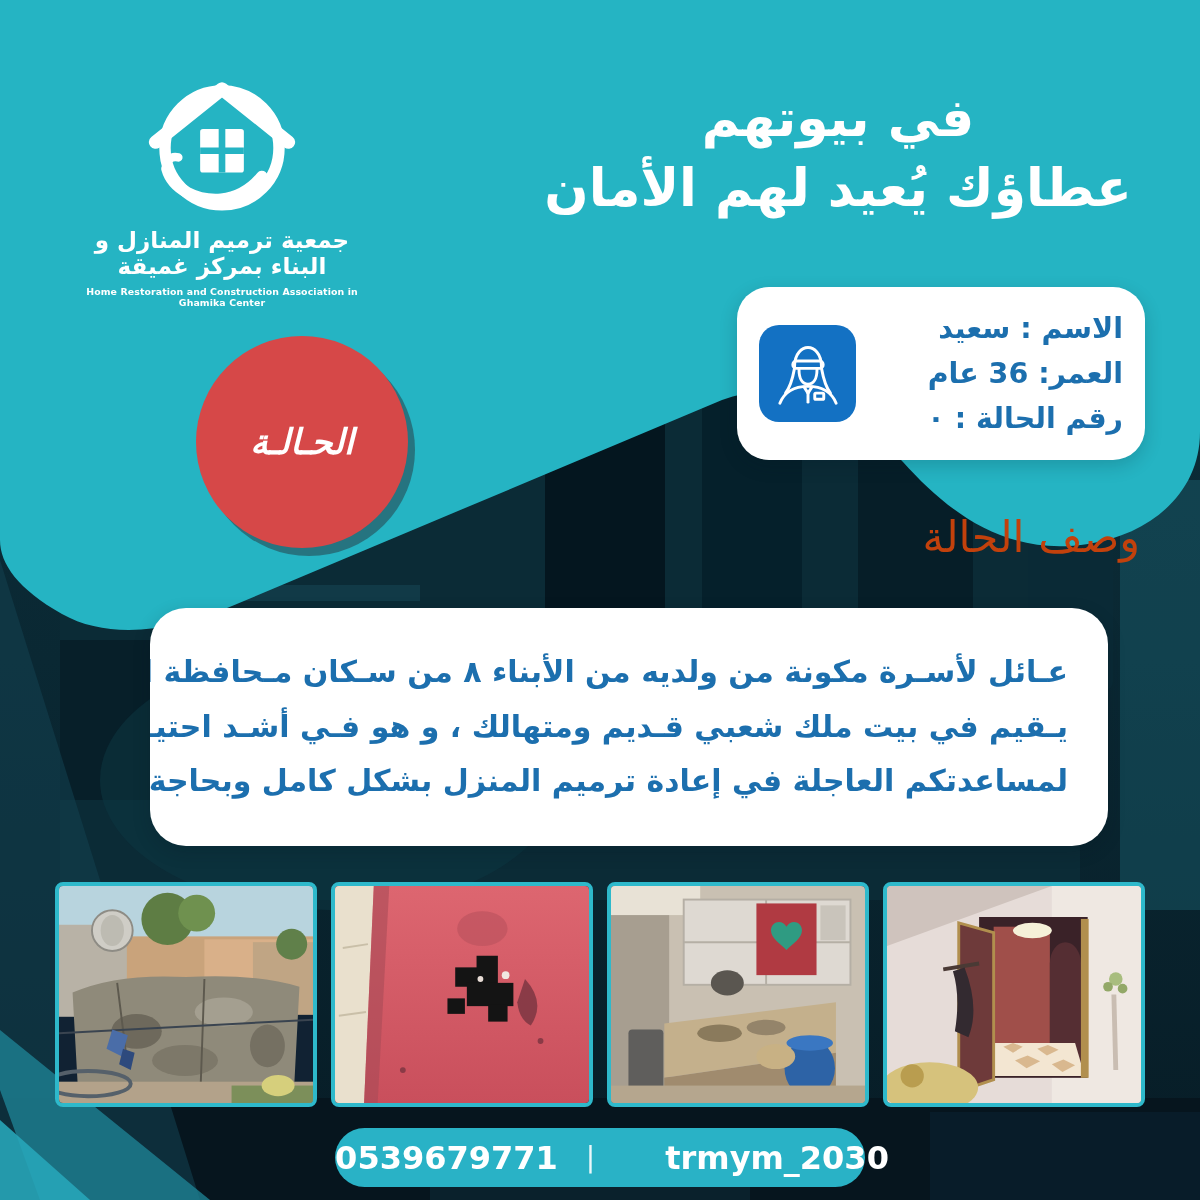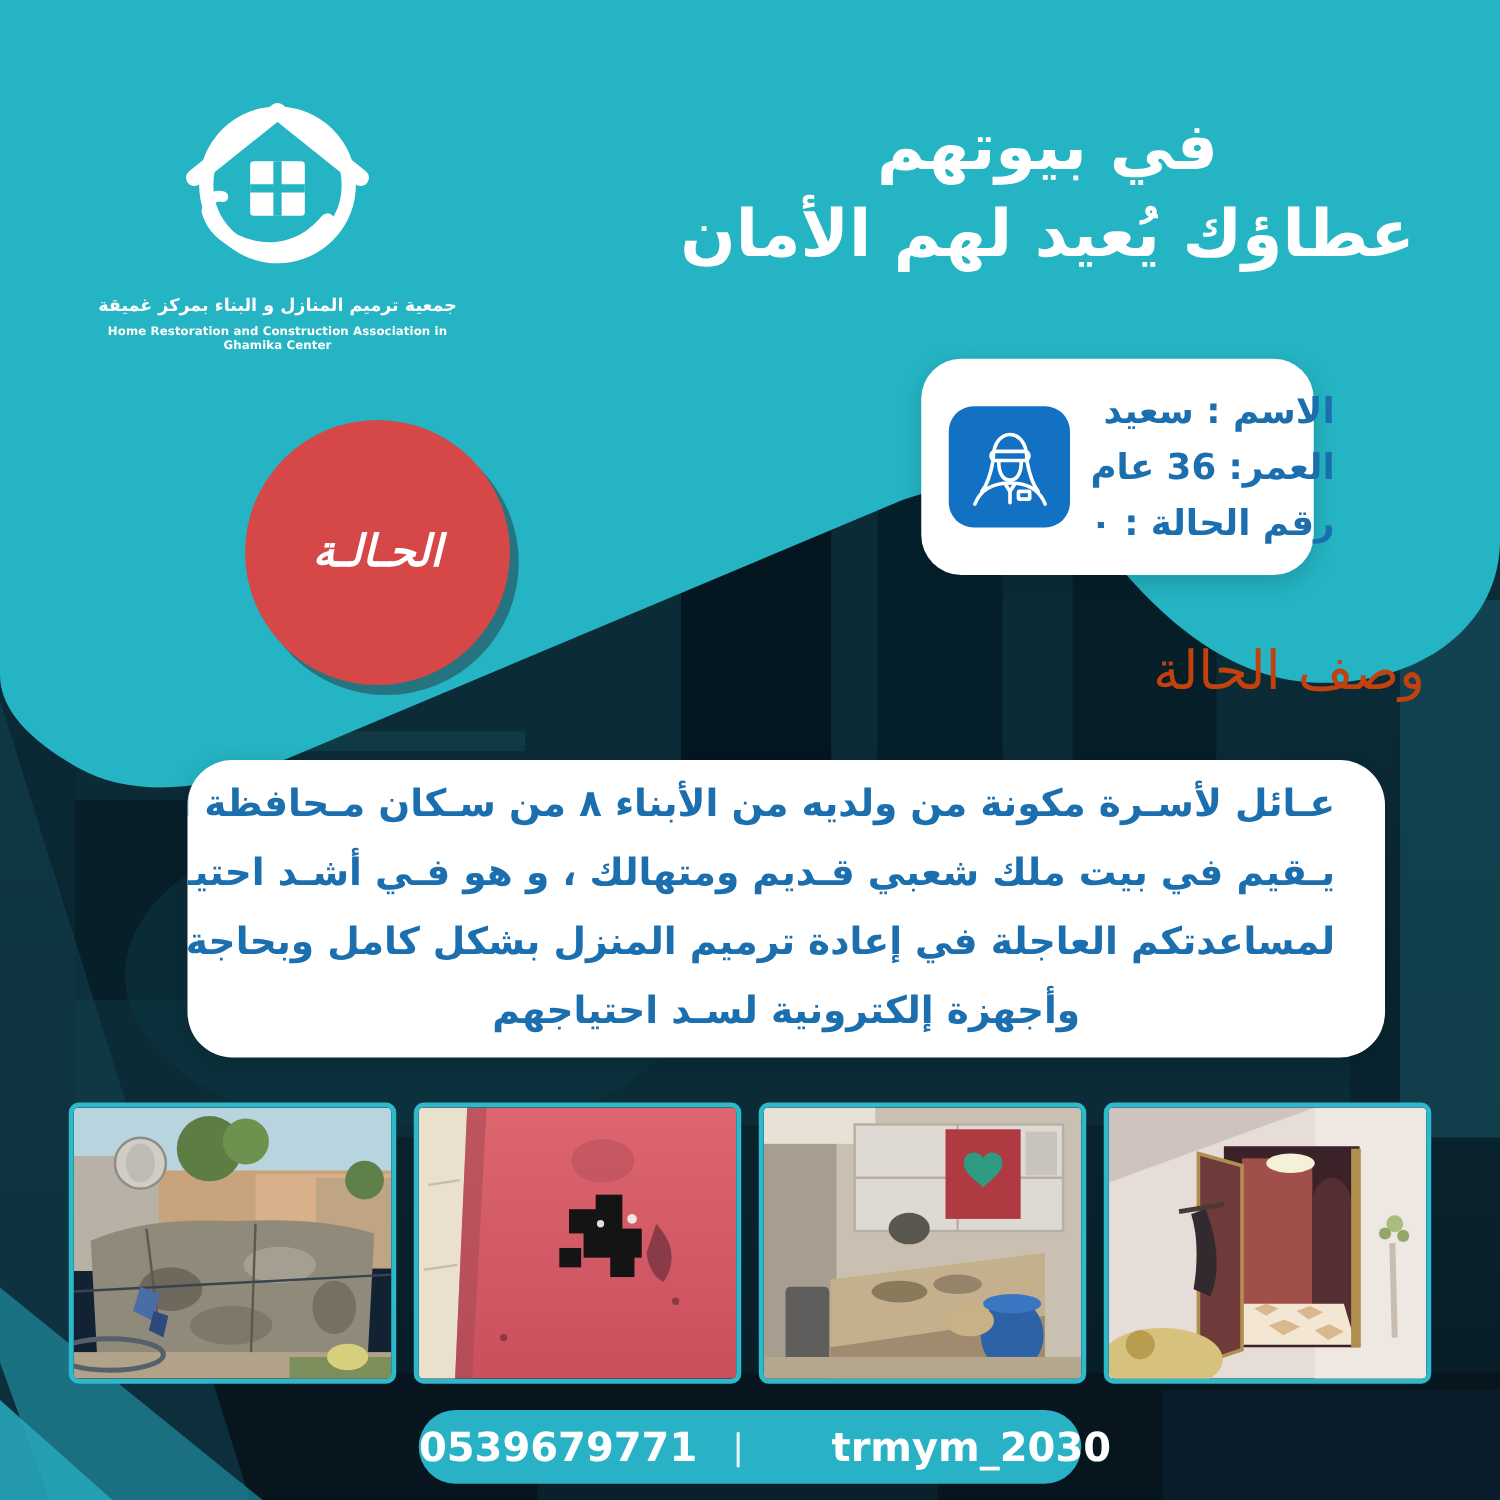--- a/index.html
+++ b/index.html
@@ -5,41 +5,41 @@
   html,body{margin:0;padding:0;background:#04141c;}
   .poster{
     position:relative;width:1200px;height:1200px;overflow:hidden;
     font-family:"DejaVu Sans",sans-serif;
   }
   .bg{position:absolute;inset:0;width:100%;height:100%;display:block;}
 
   
   .logo{position:absolute;left:72px;top:70px;width:300px;text-align:center;color:#fff;}
   .logo-mark{display:block;margin:0 auto;}
-  .logo-ar{font-size:14px;font-weight:bold;direction:rtl;margin-top:15px;letter-spacing:0;}
+  .logo-ar{font-size:23px;font-weight:bold;direction:rtl;margin-top:5px;letter-spacing:0;}
   .logo-en{font-size:9.4px;font-weight:bold;margin-top:7px;letter-spacing:.1px;}
 
   
   .headline{
     position:absolute;right:42px;top:84px;width:640px;
     color:#fff;font-weight:bold;font-size:52px;line-height:1.34;
     text-align:center;direction:rtl;white-space:nowrap;
   }
 
   
   .urgent-badge{
     position:absolute;left:196px;top:336px;width:212px;height:212px;border-radius:50%;
     background:#d64848;box-shadow:7px 8px 0 rgba(42,12,18,.38);
     display:flex;flex-direction:column;align-items:center;justify-content:center;
     color:#fff;font-weight:bold;font-size:35px;line-height:1.32;text-align:center;direction:rtl;font-style:italic;
   }
 
   
   .case-card{
-    position:absolute;left:737px;top:287px;width:314px;height:173px;background:#fff;
+    position:absolute;left:737px;top:287px;width:408px;height:173px;background:#fff;
     border-radius:32px;box-shadow:0 6px 18px rgba(0,22,32,.18);
     display:flex;align-items:center;padding:0 22px;box-sizing:border-box;gap:16px;
   }
   .case-icon{width:97px;height:97px;border-radius:20px;background:#1371c3;
     display:flex;align-items:center;justify-content:center;flex:0 0 auto;}
   .case-lines{flex:1;direction:rtl;text-align:right;color:#1c6fae;font-weight:bold;
     font-size:28.5px;line-height:1.58;white-space:nowrap;}
 
   
   .desc-title{position:absolute;right:60px;top:512px;color:#c2410c;font-weight:normal;
@@ -148,21 +148,20 @@
       <div>رقم الحالة : ٠</div>
     </div>
   </div>
 
   <div class="desc-title">وصف الحالة</div>
 
   <div class="desc-card">
     <div class="desc-line">عـائل لأسـرة مكونة من  ولديه من الأبناء ٨ من سـكان مـحافظة اللـيث</div>
     <div class="desc-line">يـقيم في بيت ملك شعبي قـديم  ومتهالك ، و هو  فـي أشـد احتيـاج</div>
     <div class="desc-line">لمساعدتكم العاجلة  في إعادة ترميم المنزل بشكل كامل وبحاجة لأثاث</div>
-    <div class="desc-line">وأجهزة إلكترونية لسـد احتياجهم</div>
   </div>
 
   <div class="photos">
 
     <div class="photo">
       <svg viewBox="0 0 262 224" preserveAspectRatio="none">
         <rect width="262" height="95" fill="#b8d4de"></rect>
         <rect x="0" y="52" width="262" height="78" fill="#c9a37b"></rect>
         <rect x="150" y="55" width="112" height="70" fill="#d9b089"></rect>
         <rect x="0" y="40" width="70" height="95" fill="#b8b2a6"></rect>

